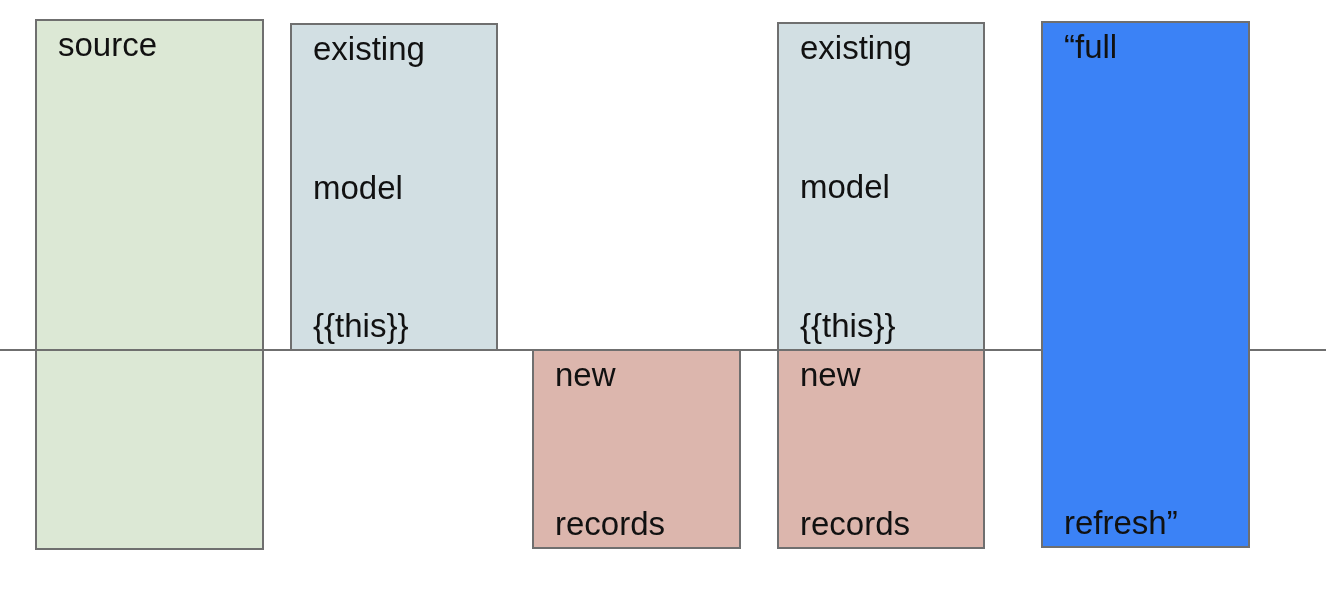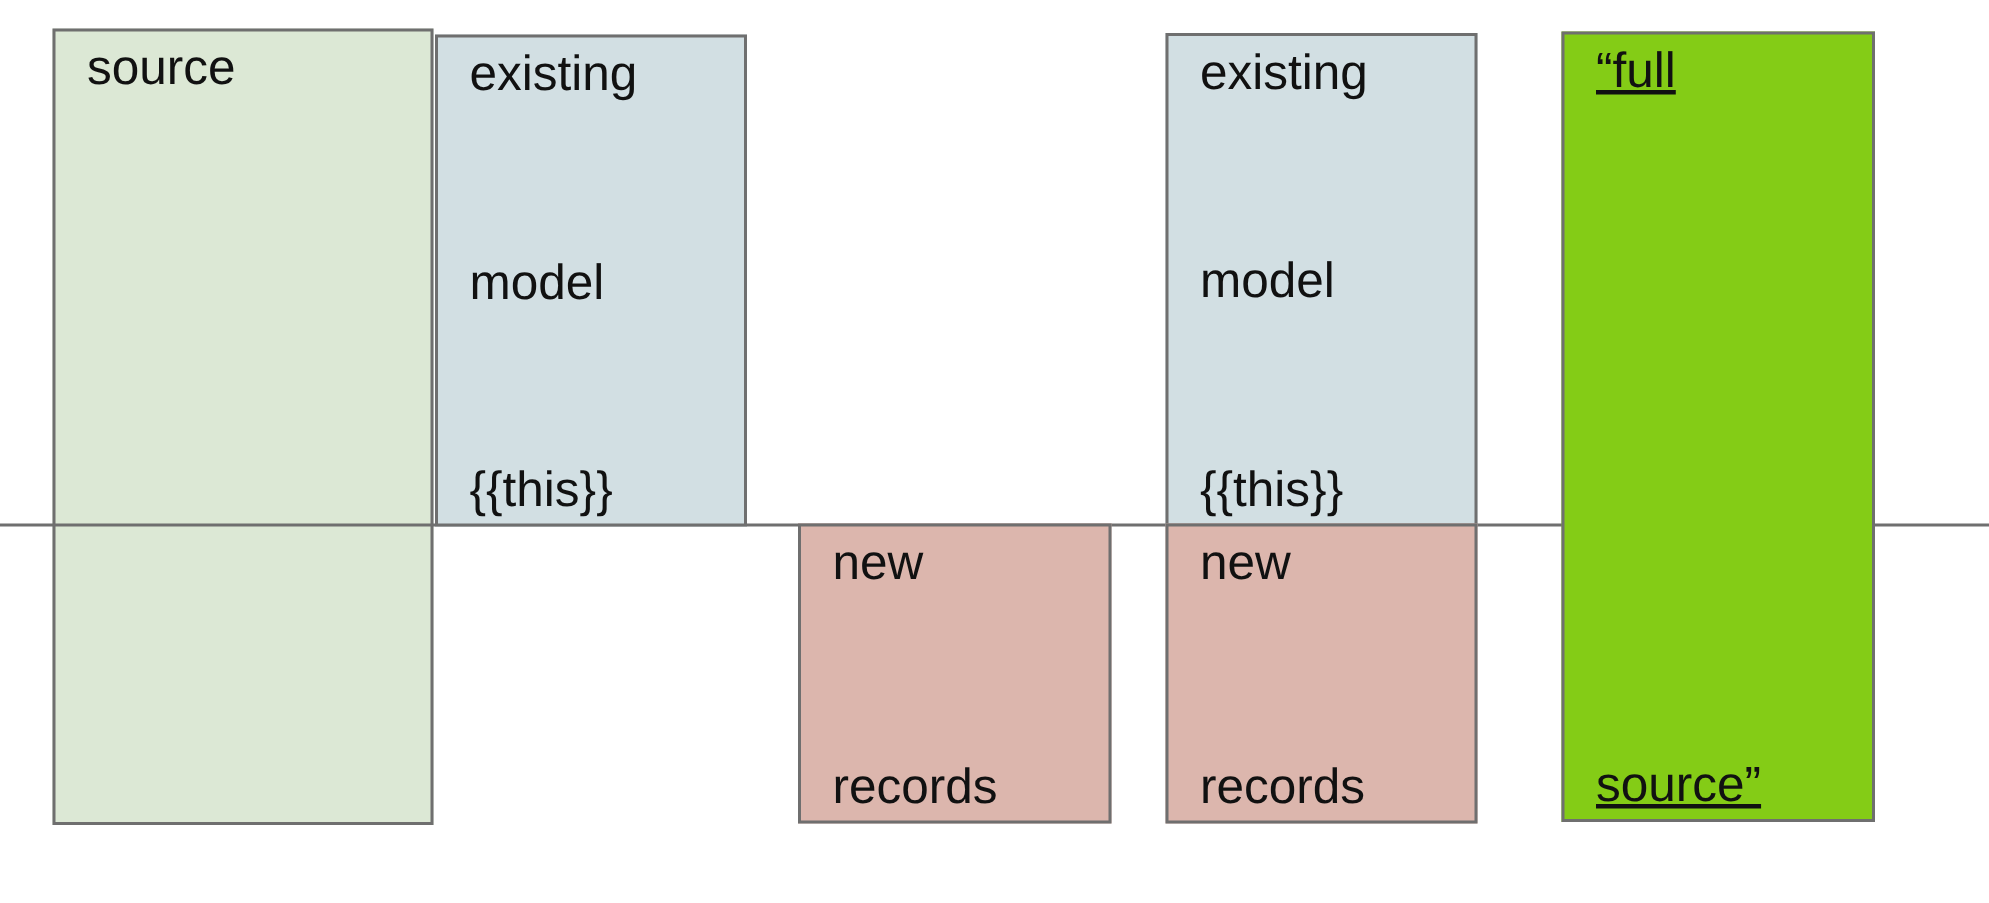--- a/index.html
+++ b/index.html
@@ -31,21 +31,21 @@
     display: flex;
     flex-direction: column;
     justify-content: space-between;
     align-items: flex-start;
     padding-left: 21px;
     padding-right: 6px;
     font-size: 33px;
     line-height: 47px;
     white-space: nowrap;
   }
-  .box-source        { left: 35px;   top: 19px;  width: 254px; height: 531px; }
+  .box-source        { left: 35px;   top: 19px;  width: 229px; height: 531px; }
   .box-existing-left { left: 290px;  top: 23px;  width: 208px; height: 328px; }
   .box-new-left      { left: 532px;  top: 349px; width: 209px; height: 200px; }
   .box-existing-right{ left: 777px;  top: 22px;  width: 208px; height: 329px; }
   .box-new-right     { left: 777px;  top: 349px; width: 208px; height: 200px; }
   .box-full-refresh  { left: 1041px; top: 21px;  width: 209px; height: 527px; }
   .box .line { display: block; }
 </style>
 </head>
 <body>
 
@@ -72,18 +72,18 @@
     <span class="line">existing</span>
     <span class="line">model</span>
     <span class="line">{{this}}</span>
   </div>
 
   <div class="box box-new-right" style="background-color: rgb(220, 182, 173);">
     <span class="line">new</span>
     <span class="line">records</span>
   </div>
 
-  <div class="box box-full-refresh" style="background-color: #84cc16; text-decoration: underline;">
+  <div class="box box-full-refresh" style="background-color: #3b82f6;">
     <span class="line">“full</span>
-    <span class="line">source”</span>
+    <span class="line">refresh”</span>
   </div>
 
 </div>
 
 </body></html>

